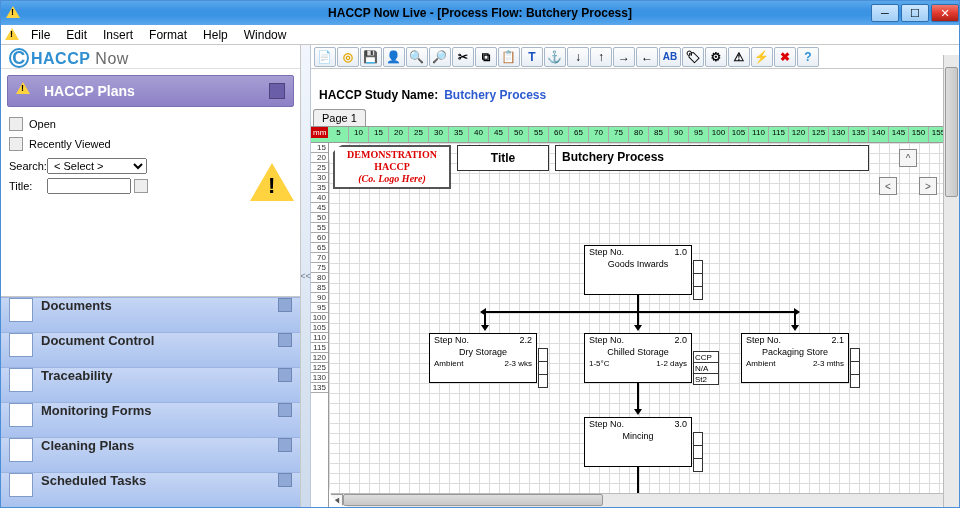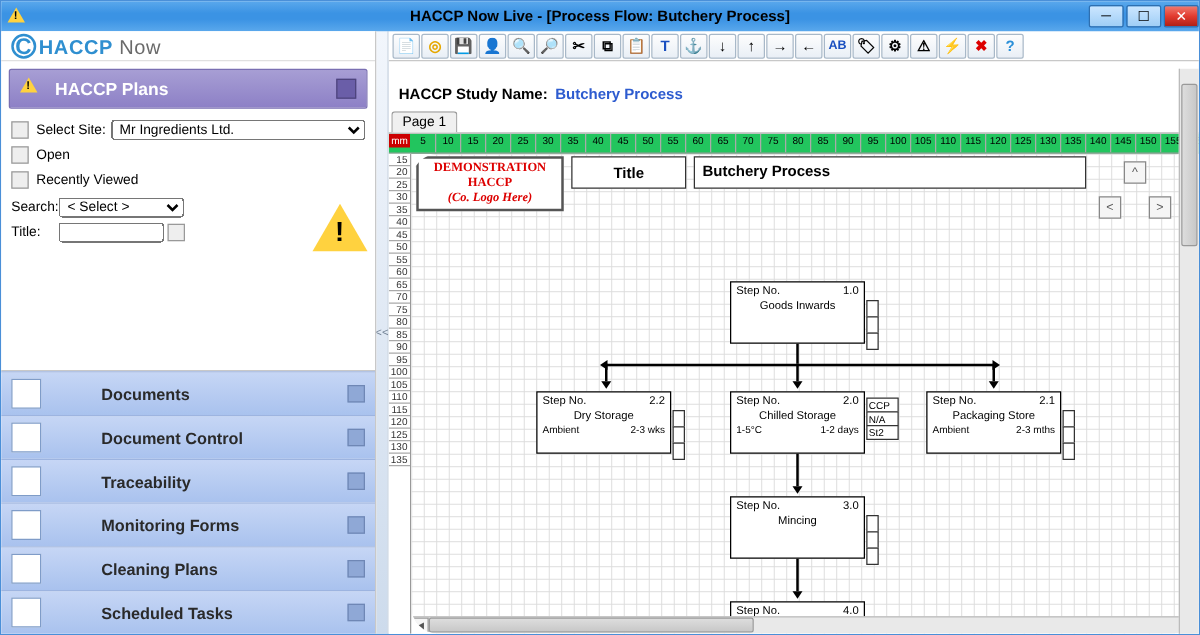--- a/index.html
+++ b/index.html
@@ -35,39 +35,39 @@
 
   .plans-body { padding:4px 8px 8px 8px; position:relative; }
   .row { display:flex; align-items:center; height:18px; margin-bottom:2px; }
   .row .ic { width:14px;height:14px;margin-right:6px;background:#eee;border:1px solid #999;}
   .row .label { font-size:11px; }
   .row select, .row input { font-size:11px; height:16px; padding:0 2px;}
   .searchrow { margin-top:4px;}
   .bigwarn { position:absolute; right:4px; bottom:-4px; width:46px; height:46px; }
 
   .navpanel { margin-top:auto; border-top:1px solid #c8c8c8; flex:0 0 auto;}
-  .navitem { height:35px; background:linear-gradient(#c6d6f5,#a9c2ee); border-top:1px solid #9db4e0; display:flex; align-items:center; padding:0 8px; font-size:13px; font-weight:600; color:#2a2a2a;gap:40px;}
+  .navitem { height:35px; background:linear-gradient(#c6d6f5,#a9c2ee); border-top:1px solid #9db4e0; display:flex; padding:0 8px; font-size:13px; font-weight:600; color:#2a2a2a;}
   .navitem .nic { width:24px;height:24px;background:#fff;border:1px solid #7f9cc8;margin-right:8px;}
   .navitem .chev { width:14px;height:14px;background:#8fa8d6;border:1px solid #6f87b5;margin-left:auto;}
 
   .splitter { width:10px; background:linear-gradient(#f2f6fc,#cddbec); border-right:1px solid #bcc9da; display:flex; align-items:center; justify-content:center; color:#6f7f92; font-size:9px;}
   .rightpanel { flex:1; display:flex; flex-direction:column; min-width:0; background:#fff; }
 
   .toolbar { height:24px; background:#fff; border-bottom:1px solid #c8c8c8; display:flex; align-items:center; padding:0 3px; gap:0;}
   .tbtn { width:22px; height:20px; border:1px solid #a8b8c8; border-radius:2px; display:flex; align-items:center; justify-content:center; background:linear-gradient(#fdfdfd,#e9eff6); margin-right:1px; font-size:12px; font-weight:700;}
 
   .studyrow { height:28px; display:flex; align-items:center; padding:0 8px; font-size:12px;margin-top:12px; }
   .studyrow .lbl { font-weight:700; margin-right:6px;}
   .studyrow .val { color:#2d5bcf; font-weight:700; }
 
   .tabrow { height:18px; padding:0 2px; display:flex; align-items:flex-end; border-bottom:1px solid #999;}
   .tab { font-size:11px; padding:2px 8px; border:1px solid #999; border-bottom:none; background:#f0f0f0; border-radius:3px 3px 0 0;}
 
   .canvaswrap { flex:1; position:relative; overflow:hidden; background:#fff;}
-  .hruler { height:16px; background:#22c55e; border-bottom:1px solid #999; position:relative; overflow:hidden; font-size:8px;}
+  .hruler { height:16px; background:#86efac; border-bottom:1px solid #999; position:relative; overflow:hidden; font-size:8px;}
   .hruler .ticks { display:flex; height:100%;}
   .hruler .tick { flex:0 0 20px; border-right:1px solid #aaa; text-align:center; padding-top:1px; white-space:nowrap;}
   .hruler .mm { position:absolute; left:0; top:0; padding:1px 2px; background:#c00; color:#fff; font-size:8px;}
 
   .canvasrow { display:flex; position:absolute; top:16px; bottom:0; left:0; right:0; }
   .vruler { width:18px; background:#fff; border-right:1px solid #999; font-size:8px; text-align:right; color:#333; overflow:hidden;}
   .vruler .vt { height:10px; border-bottom:1px solid #aaa; padding-right:2px; line-height:10px;}
 
   .canvas { flex:1; position:relative; background:#fff; overflow:hidden;
     background-image:
@@ -80,21 +80,21 @@
   
   .demo-box { position:absolute; left:4px; top:2px; width:118px; height:44px; border:2px solid #555; background:#fff; text-align:center; font-family:"Comic Sans MS",cursive; font-size:10px; color:#d00; font-weight:700; line-height:1.2; padding-top:2px;}
   .title-box { position:absolute; left:128px; top:2px; width:92px; height:26px; border:1px solid #333; background:#fff; display:flex; align-items:center; justify-content:center; font-weight:700; font-size:12px;}
   .proctitle-box { position:absolute; left:226px; top:2px; width:314px; height:26px; border:1px solid #333; background:#fff; padding:4px 6px; font-weight:700; font-size:12px; }
   .nav-sq { position:absolute; width:18px; height:18px; border:1px solid #888; background:#f5f5f5; display:flex; align-items:center; justify-content:center; font-size:10px; color:#555;}
 
   .pstep { position:absolute; border:1px solid #000; background:#fff; font-size:9px; text-align:center; }
   .pstep .hdr { display:flex; justify-content:space-between; padding:1px 4px; }
   .pstep .nm { padding:1px 2px; }
   .pstep .ftr { display:flex; justify-content:space-between; padding:1px 4px; font-size:8px;}
-  .tags { position:absolute; right:-28px; top:4px; width:26px; font-size:8px; text-align:left;}
+  .tags { position:absolute; right:-28px; top:17px; width:26px; font-size:8px; text-align:left;}
   .tags div { border:1px solid #333; background:#fff; margin-bottom:-1px; padding:0 1px; height:12px; line-height:11px;}
   .tabs-r { position:absolute; right:-12px; top:14px; width:10px;}
   .tabs-r div { height:14px; border:1px solid #333; background:#fff; margin-bottom:-1px;}
   
   .arrow { position:absolute; background:#000;}
   .arrowhead-down { position:absolute; width:0;height:0;border-left:4px solid transparent;border-right:4px solid transparent;border-top:6px solid #000;}
   .arrowhead-left { position:absolute; width:0;height:0;border-top:4px solid transparent;border-bottom:4px solid transparent;border-right:6px solid #000;}
   .arrowhead-right { position:absolute; width:0;height:0;border-top:4px solid transparent;border-bottom:4px solid transparent;border-left:6px solid #000;}
 
   .hscroll { position:absolute; bottom:0; left:18px; right:0; height:14px; background:#e9e9e9; border-top:1px solid #bbb; display:flex;}
@@ -123,42 +123,44 @@
   <div class="titlebar">
     <span class="alert"><span class="warntri"></span></span>
     <span class="title">HACCP Now Live - [Process Flow: Butchery Process]</span>
     <div class="winbtns">
       <div class="winbtn min">─</div>
       <div class="winbtn max">☐</div>
       <div class="winbtn close">✕</div>
     </div>
   </div>
 
+  <div class="menubar">
+    <span class="alert"><span class="warntri"></span></span>
+    <span class="menuitem">File</span>
+    <span class="menuitem">Edit</span>
+    <span class="menuitem">Insert</span>
+    <span class="menuitem">Format</span>
+    <span class="menuitem">Help</span>
+    <span class="menuitem">Window</span>
+  </div>
 
   <div class="bodyrow">
 
     <div class="leftpanel">
       <div class="logoarea">
         <span class="logo"><span class="c">C</span><span class="h">HACCP</span><span class="rest">&nbsp;</span><span class="rest">Now</span></span>
       </div>
 
       <div class="plans-header">
         <span class="icon"><span class="warntri"></span></span>
         <span>HACCP Plans</span>
         <span class="sq"></span>
       </div>
 
       <div class="plans-body">
-        <div class="row">
-          <span class="ic"></span>
-          <span class="label">Select Site:</span>
-          <select style="flex:1;margin-left:4px">
-            <option>Mr Ingredients Ltd.</option>
-          </select>
-        </div>
         <div class="row">
           <span class="ic"></span>
           <span class="label">Open</span>
         </div>
         <div class="row">
           <span class="ic"></span>
           <span class="label">Recently Viewed</span>
         </div>
         <div class="row searchrow">
           <span class="label" style="width:38px">Search:</span>

